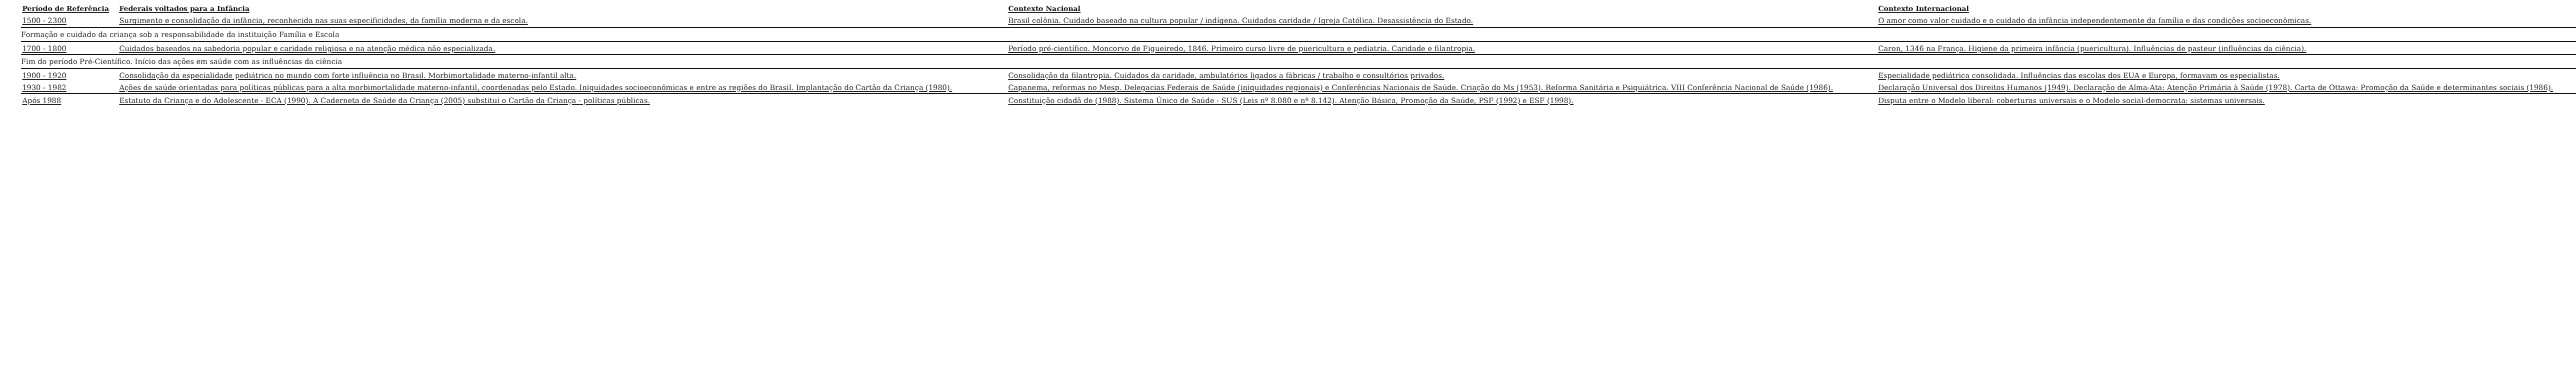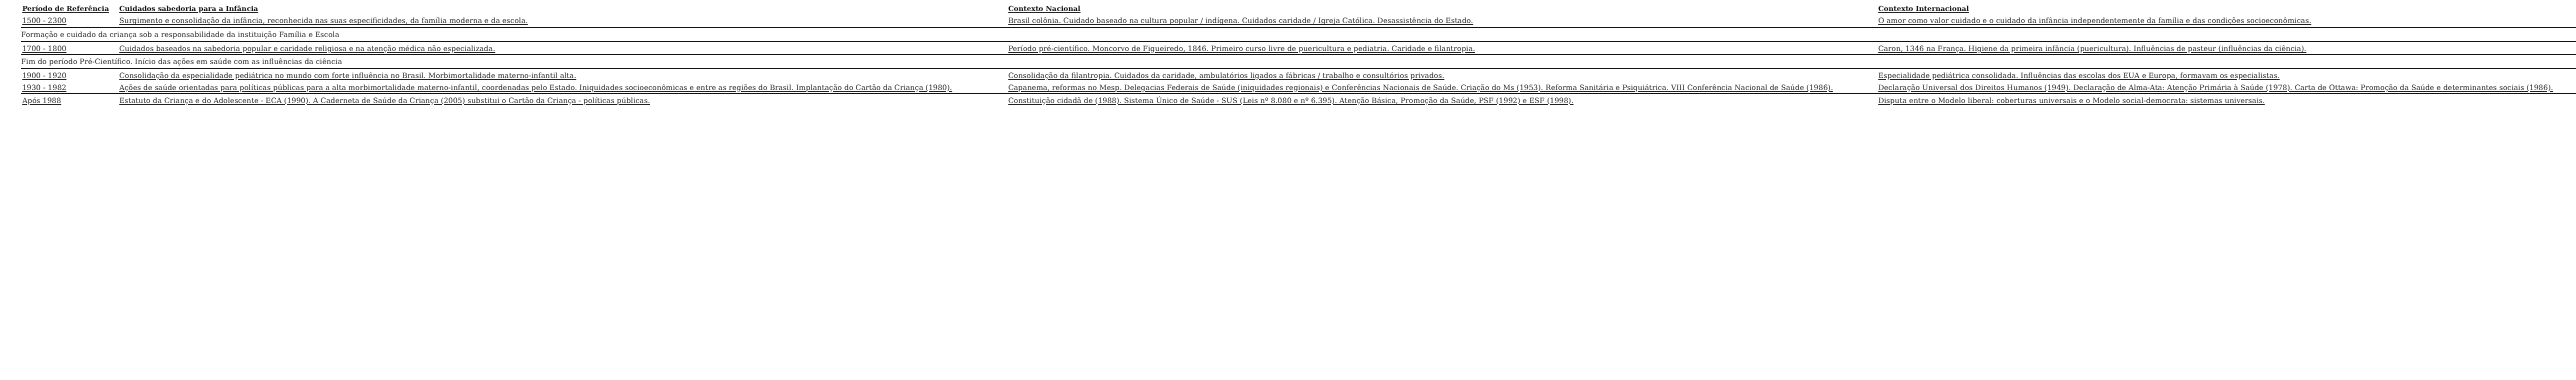--- a/index.html
+++ b/index.html
@@ -34,21 +34,21 @@
 <table class="hist">
   <colgroup>
     <col class="c1">
       <col class="c2">
       <col class="c3">
       <col class="c4">
   </colgroup>
   <thead>
     <tr>
       <th>Período de Referência</th>
-      <th>Cuidados sabedoria para a Infância</th>
+      <th>Federais voltados para a Infância</th>
       <th>Contexto Nacional</th>
       <th>Contexto Internacional</th>
     </tr>
   </thead>
   <tbody>
     <tr class="bottom-line">
       <td>1500 - 2300</td>
       <td>Surgimento e consolidação da infância, reconhecida nas suas especificidades, da família moderna e da escola.</td>
       <td>Brasil colônia. Cuidado baseado na cultura popular / indígena. Cuidados caridade / Igreja Católica. Desassistência do Estado.</td>
       <td>O amor como valor cuidado e o cuidado da infância independentemente da família e das condições socioeconômicas.</td>
@@ -77,18 +77,18 @@
     </tr>
     <tr class="bottom-line tight">
       <td>1930 - 1982</td>
       <td>Ações de saúde orientadas para políticas públicas para a alta morbimortalidade materno-infantil, coordenadas pelo Estado. Iniquidades socioeconômicas e entre as regiões do Brasil. Implantação do Cartão da Criança (1980).</td>
       <td>Capanema, reformas no Mesp. Delegacias Federais de Saúde (iniquidades regionais) e Conferências Nacionais de Saúde. Criação do Ms (1953). Reforma Sanitária e Psiquiátrica. VIII Conferência Nacional de Saúde (1986).</td>
       <td>Declaração Universal dos Direitos Humanos (1949). Declaração de Alma-Ata: Atenção Primária à Saúde (1978). Carta de Ottawa: Promoção da Saúde e determinantes sociais (1986).</td>
     </tr>
     <tr>
       <td>Após 1988</td>
       <td>Estatuto da Criança e do Adolescente - ECA (1990). A Caderneta de Saúde da Criança (2005) substitui o Cartão da Criança - políticas públicas.</td>
-      <td>Constituição cidadã de (1988). Sistema Único de Saúde - SUS (Leis nº 8.080 e nº 6.395). Atenção Básica, Promoção da Saúde, PSF (1992) e ESF (1998).</td>
+      <td>Constituição cidadã de (1988). Sistema Único de Saúde - SUS (Leis nº 8.080 e nº 8.142). Atenção Básica, Promoção da Saúde, PSF (1992) e ESF (1998).</td>
       <td>Disputa entre o Modelo liberal: coberturas universais e o Modelo social-democrata: sistemas universais.</td>
     </tr>
   </tbody>
 </table>
 
 
 </body></html>

